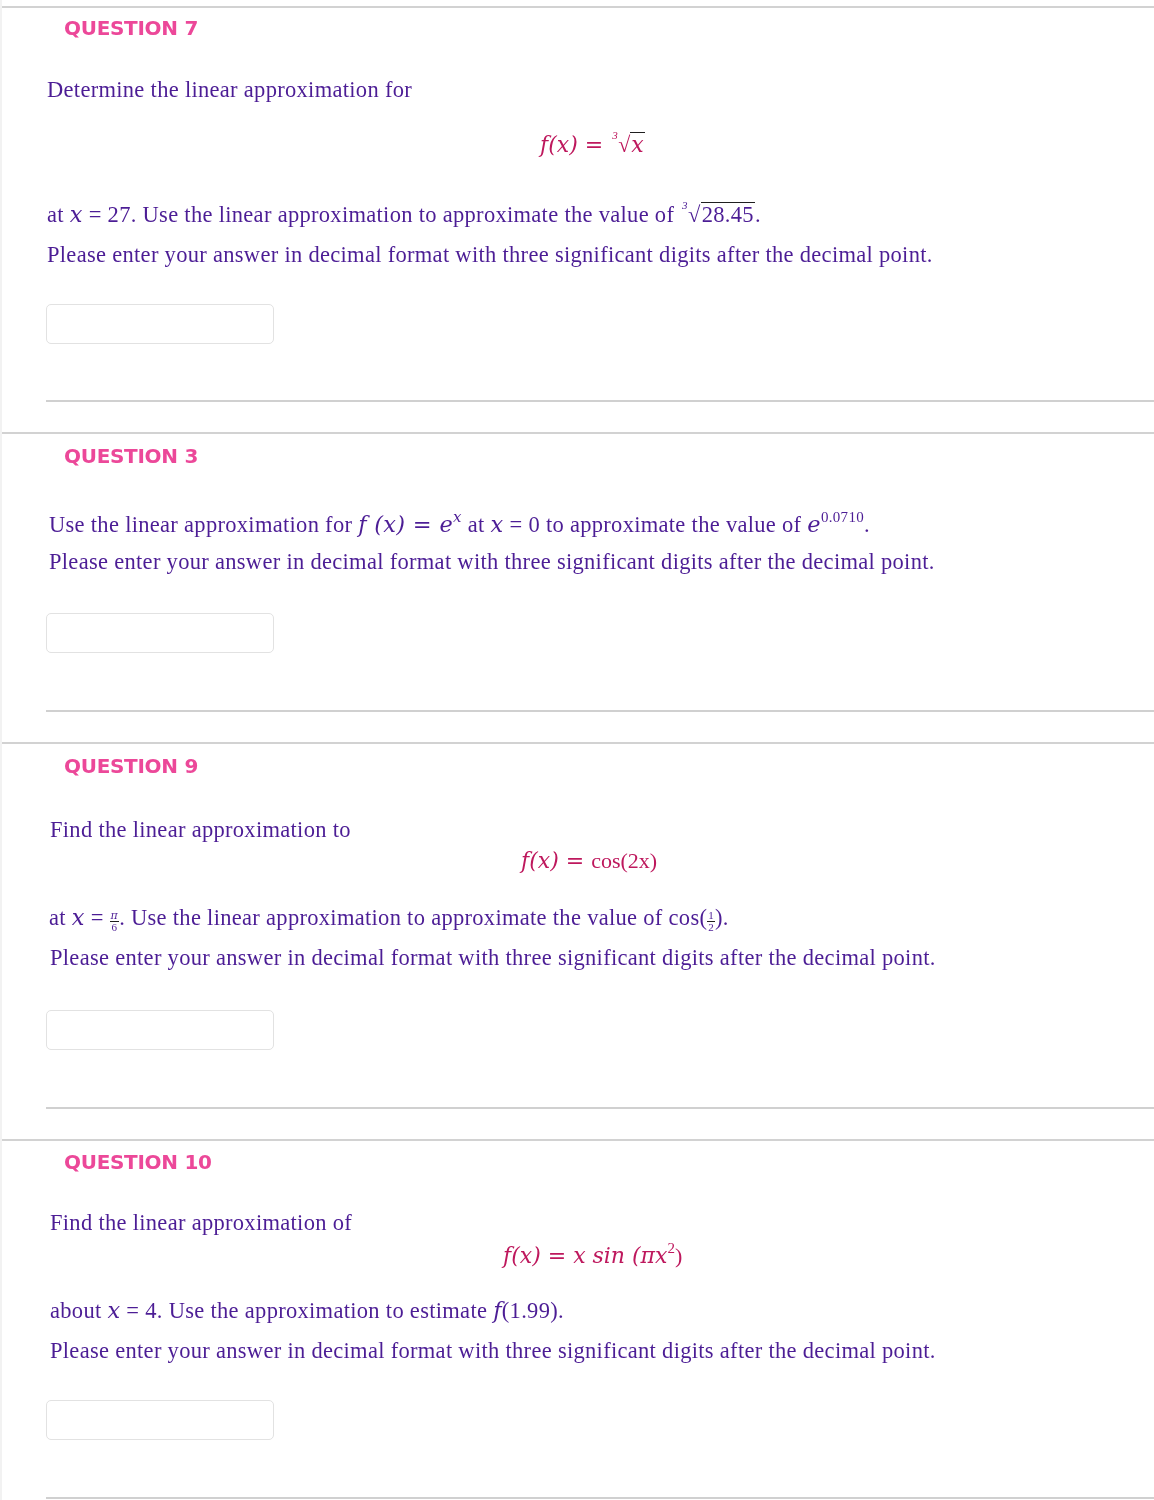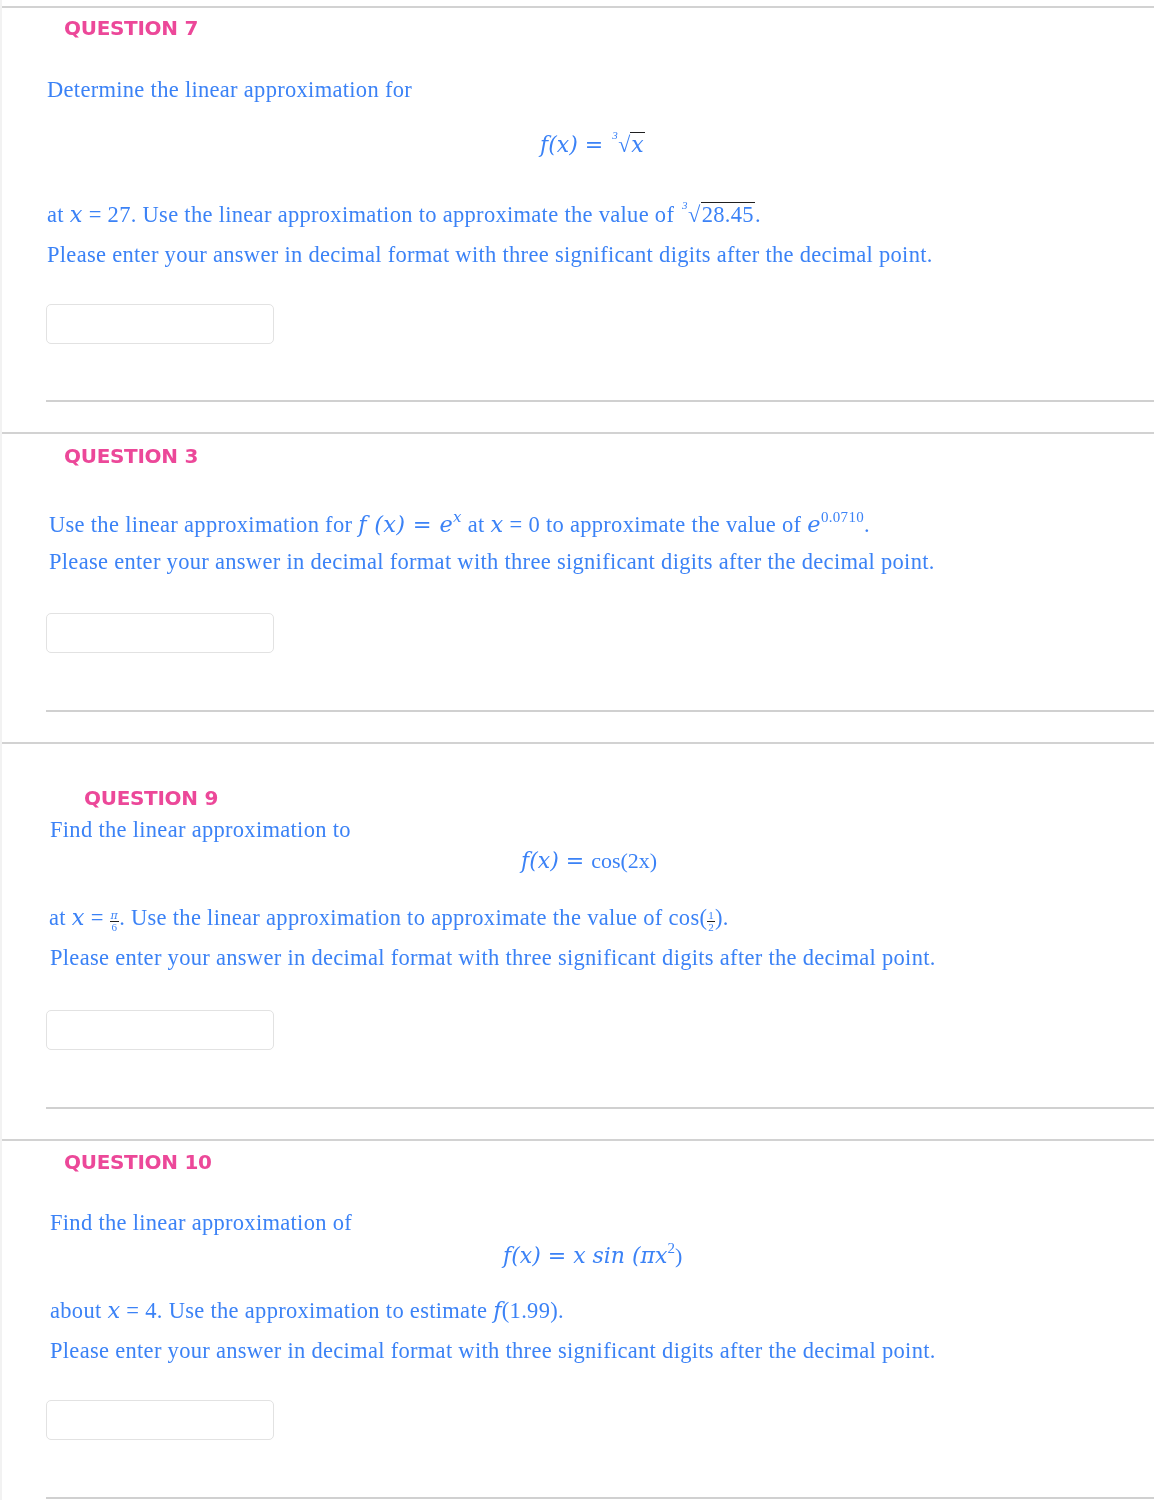--- a/index.html
+++ b/index.html
@@ -16,26 +16,26 @@
   }
   .inner-line {
     position: absolute; left: 46px; right: 0; height: 2px; background: #d0d0d0;
   }
   .q-title {
     position: absolute; left: 64px;
     font-family: "DejaVu Sans", "Liberation Sans", sans-serif;
     font-weight: bold; font-size: 20px; color: #ec4899; letter-spacing: -0.3px;
   }
   .text-line {
-    position: absolute; font-size: 22.5px; white-space: nowrap; color: #3b82f6;
+    position: absolute; font-size: 22.5px; white-space: nowrap; color: #4c1d95;
     letter-spacing: 0.3px;
   }
   .math { font-style: italic; font-family: "DejaVu Serif", "Liberation Serif", serif; }
   .eq {
-    position: absolute; font-size: 22px; white-space: nowrap; color: #3b82f6;
+    position: absolute; font-size: 22px; white-space: nowrap; color: #be185d;
   }
   .answer-input {
     position: absolute; left: 46px; width: 228px; height: 40px;
     border: 1.5px solid #e2e2e2; border-radius: 5px; background: #ffffff;
     box-sizing: border-box; outline: none; font-size: 16px; padding: 0 8px;
   }
   .root { position: relative; display: inline-block; }
   .root .idx { font-size: 11px; position: absolute; left: 2px; top: -3px; font-style: italic; }
   .root .rad { display: inline-block; border-top: 1.5px solid #1f1f1f; padding: 0 1px; line-height: 1.05; }
   .sup { font-size: 15px; vertical-align: 10px; font-style: normal; }
@@ -69,21 +69,21 @@
   <div class="text-line" style="left:49px; top:508px;">
     <span>Use the linear approximation for </span><span class="math">f (x) = e</span><span class="sup math" style="font-style:italic;">x</span><span> at </span><span class="math">x</span><span> = 0 to approximate the value of </span><span class="math">e</span><span class="sup">0.0710</span><span>.</span>
   </div>
   <div class="text-line" style="left:49px; top:549px;">Please enter your answer in decimal format with three significant digits after the decimal point.</div>
   <input class="answer-input" style="top: 613px;" type="text" value="">
   <div class="inner-line" style="top:710px;"></div>
 </div>
 
 <div>
   <div class="section-top-line" style="top:742px;"></div>
-  <div class="q-title" style="top:786px;margin-left:20px;">QUESTION 9</div>
+  <div class="q-title" style="top:754px;">QUESTION 9</div>
   <div class="text-line" style="left:50px; top:817px;">Find the linear approximation to</div>
   <div class="eq" style="left:521px; top:848px;">
     <span class="math">f(x) = </span><span>cos(2x)</span>
   </div>
   <div class="text-line" style="left:49px; top:904px;">
     <span>at </span><span class="math">x</span><span> = </span><span class="frac"><span class="num math">π</span><span class="den">6</span></span><span>. Use the linear approximation to approximate the value of cos(</span><span class="frac"><span class="num">1</span><span class="den">2</span></span><span>).</span>
   </div>
   <div class="text-line" style="left:50px; top:945px;">Please enter your answer in decimal format with three significant digits after the decimal point.</div>
   <input class="answer-input" style="top: 1010px;" type="text" value="">
   <div class="inner-line" style="top:1107px;"></div>

